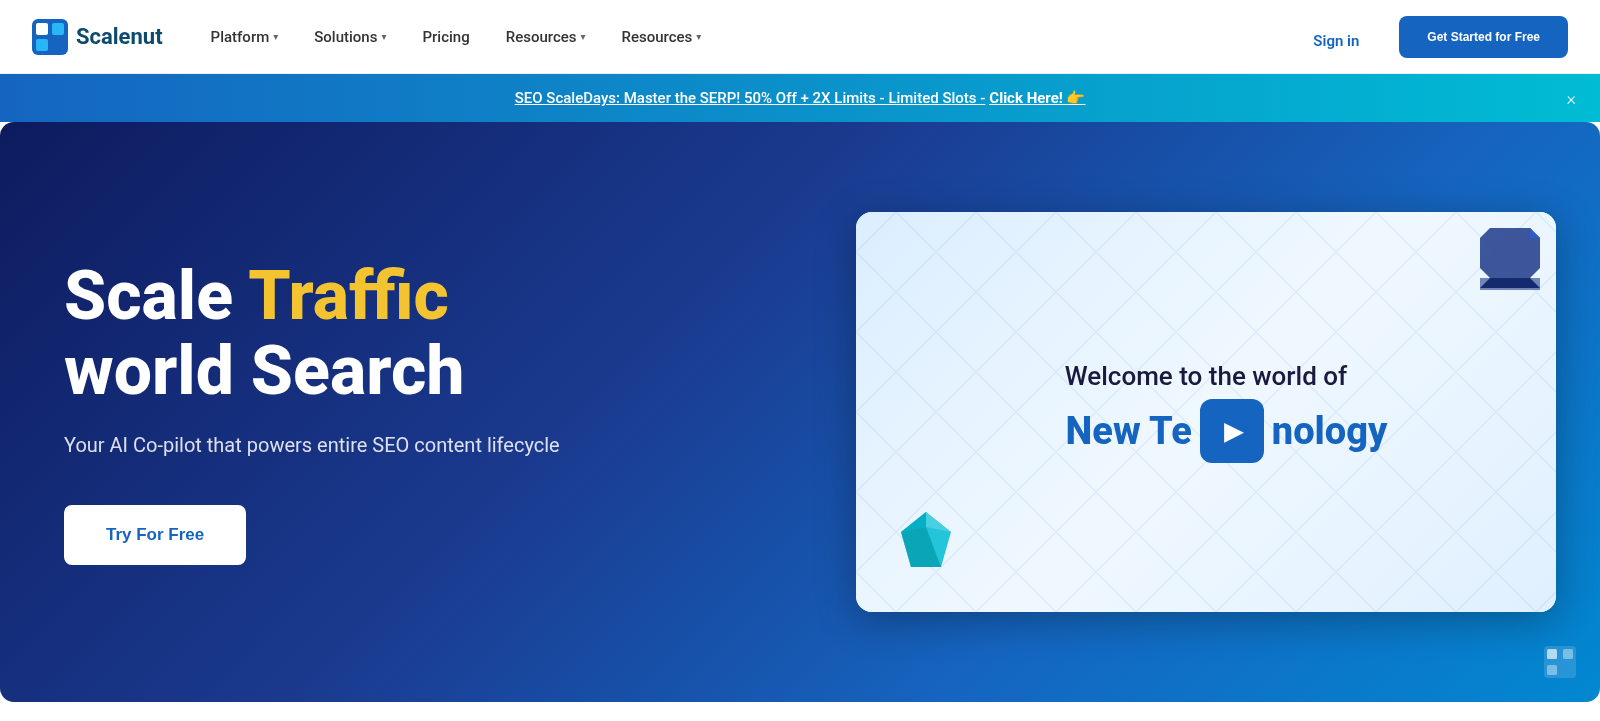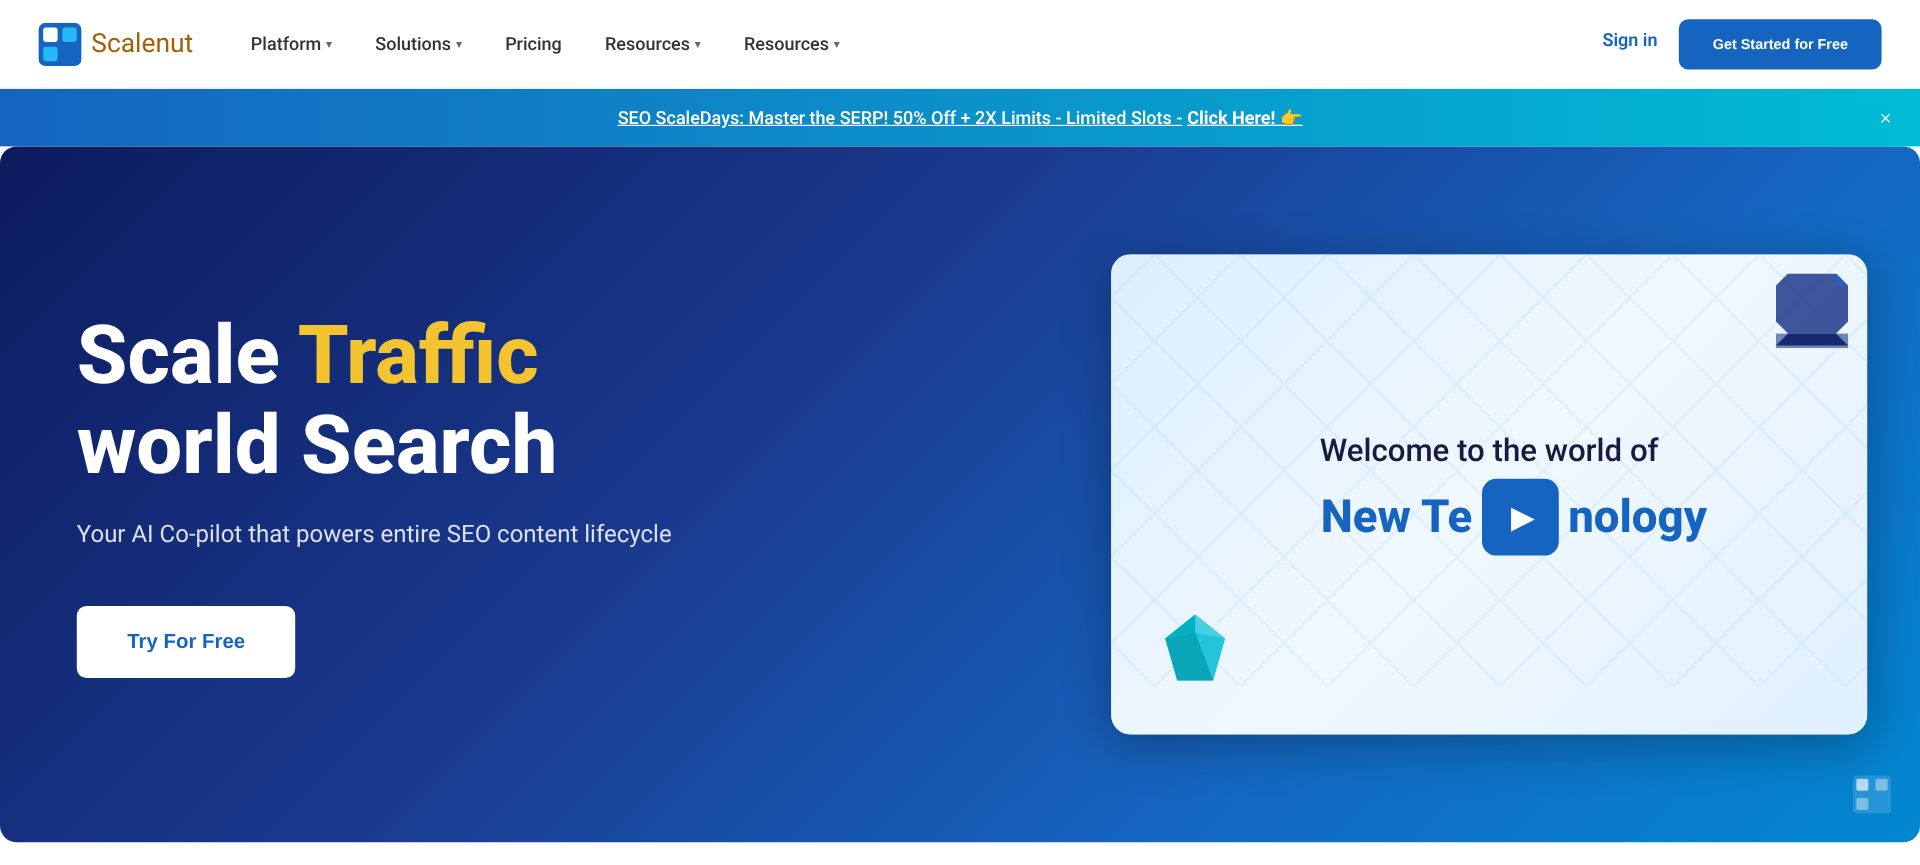--- a/index.html
+++ b/index.html
@@ -22,22 +22,22 @@
       gap: 8px;
       margin-right: 32px;
       cursor: pointer;
     }
     .logo-icon {
       width: 36px;
       height: 36px;
     }
     .logo-text {
       font-size: 22px;
-      font-weight: 400;
-      color: #a16207;
+      font-weight: 700;
+      color: #0c4a6e;
     }
     .nav-links {
       display: flex;
       align-items: center;
       gap: 4px;
       flex: 1;
     }
     .nav-item {
       display: flex;
       align-items: center;
@@ -48,22 +48,22 @@
       cursor: pointer;
       border-radius: 6px;
       font-weight: 500;
     }
     .chevron {
       font-size: 10px;
       color: #666;
     }
     .nav-actions {
       display: flex;
-      align-items: flex-start;
-      gap: 2px;
+      align-items: flex-end;
+      gap: 24px;
     }
     .sign-in-btn {
       font-size: 15px;
       color: #1565C0;
       font-weight: 600;
       cursor: pointer;
       padding: 8px 16px;
     }
     .get-started-btn {
       background: #1565C0;
@@ -155,21 +155,21 @@
 
     
     .hero-right {
       flex: 1;
       display: flex;
       justify-content: flex-end;
     }
     .video-container {
       background: #e8f4fd;
       border-radius: 16px;
-      width: 630px;
+      width: 700px;
       height: 400px;
       display: flex;
       align-items: center;
       justify-content: center;
       position: relative;
       overflow: hidden;
       box-shadow: 0 8px 40px rgba(0,0,0,0.3);
     }
     .video-bg-pattern {
       position: absolute;

